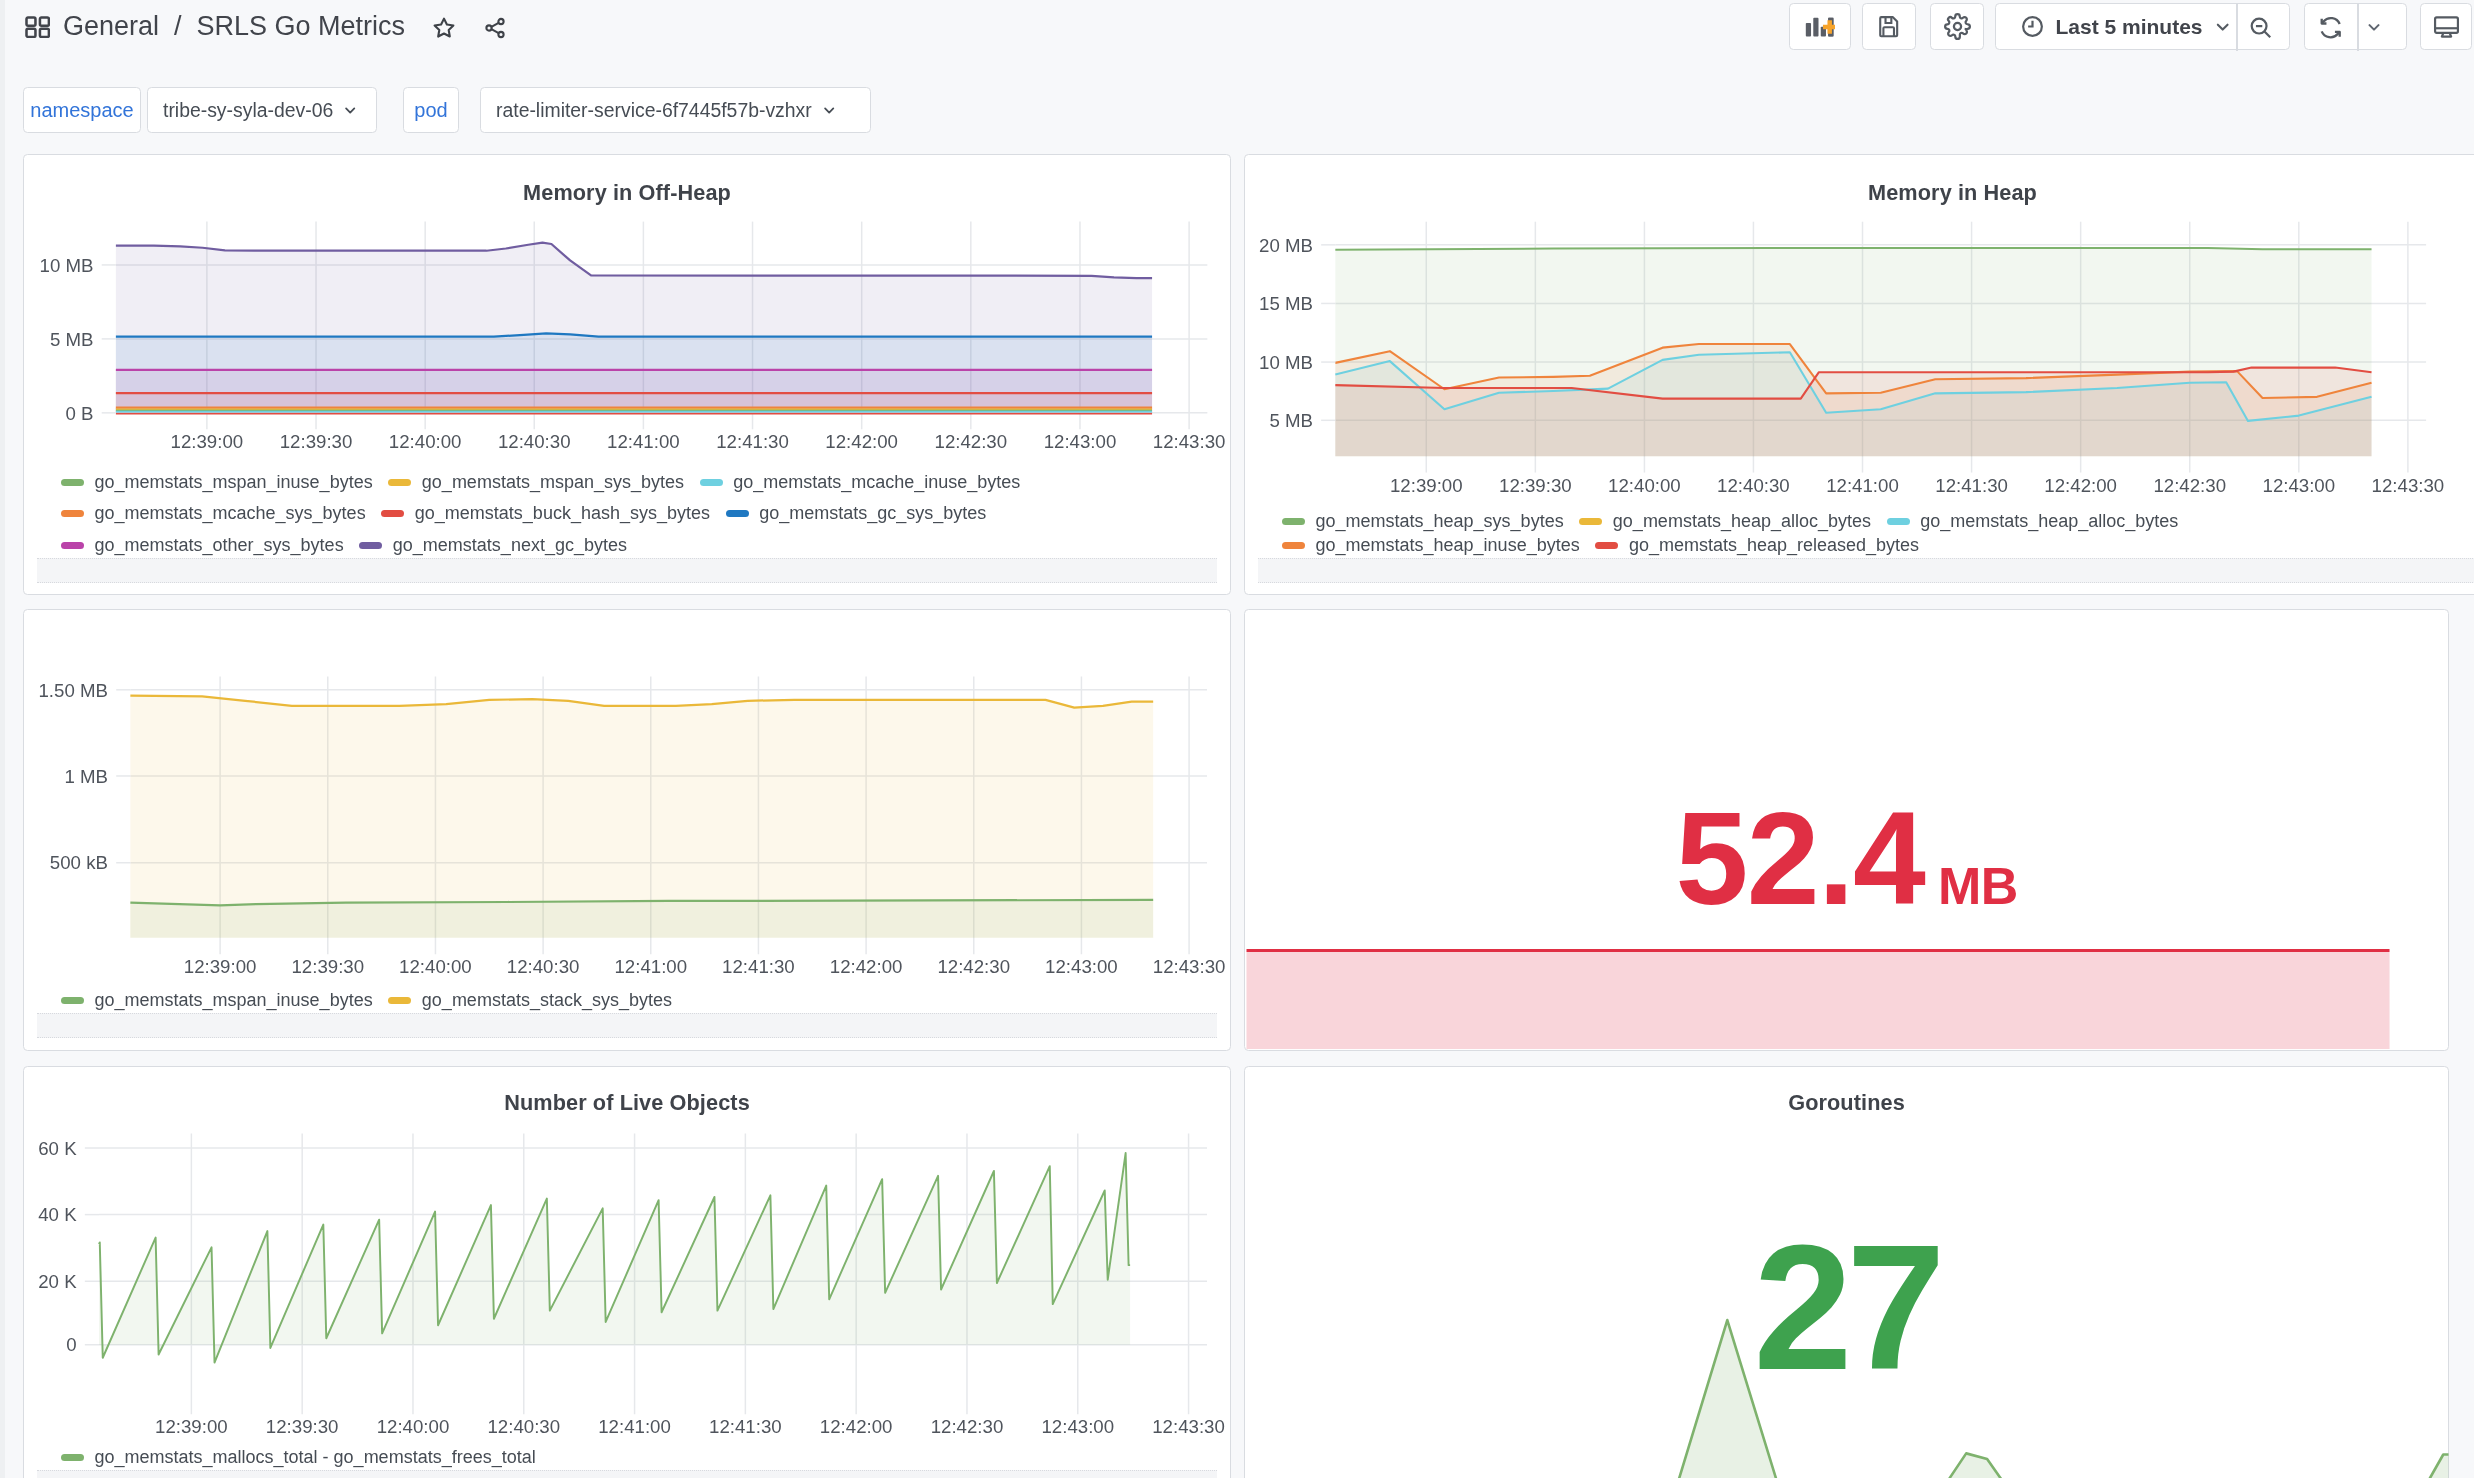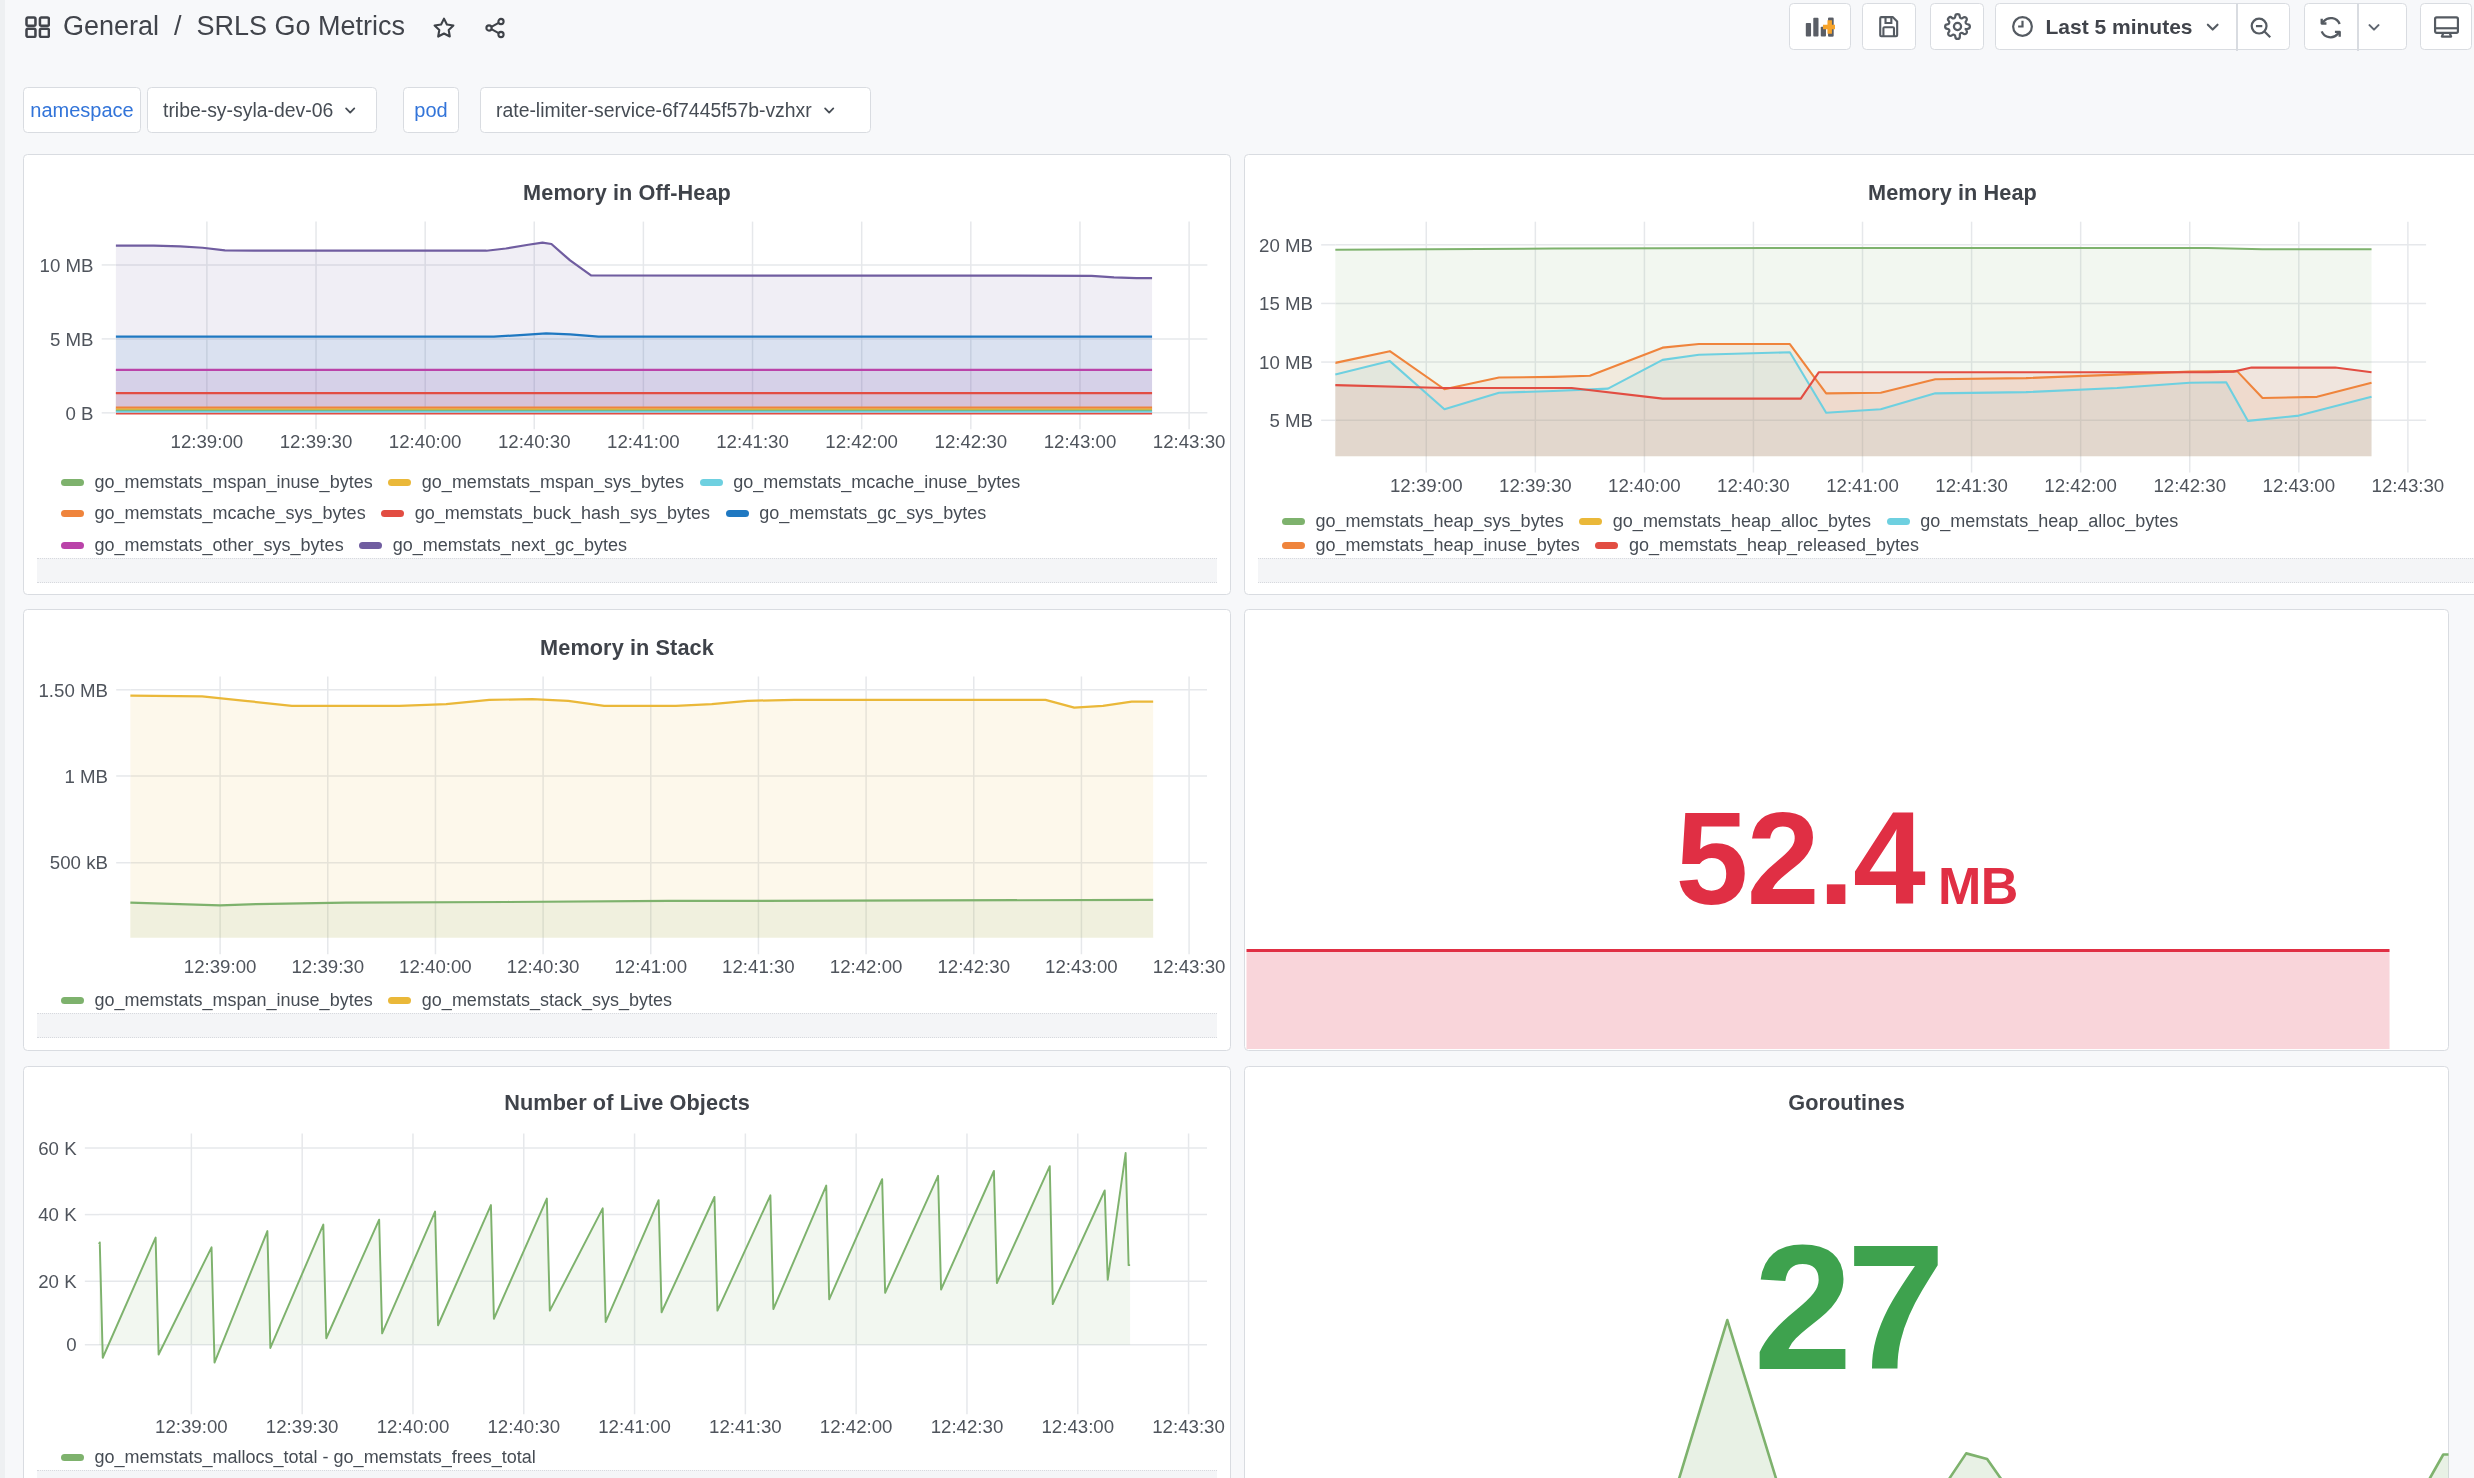--- a/index.html
+++ b/index.html
@@ -68,21 +68,21 @@
 <path d="M9 3v5.5h5.5V3"></path>
       <path d="M7 21v-7.5a1 1 0 0 1 1-1h8a1 1 0 0 1 1 1V21"></path>
 </svg>
   </div>
 <div class="btn" style="left:1930px;width:54px">
     <svg width="27" height="27" viewBox="0 0 24 24" fill="none" stroke="#555b62" stroke-width="2">
 <circle cx="12" cy="12" r="3.2"></circle>
 <path d="M19.4 13.5a1.65 1.65 0 0 0 .33 1.82l.06.06a2 2 0 1 1-2.83 2.83l-.06-.06a1.65 1.65 0 0 0-1.82-.33 1.65 1.65 0 0 0-1 1.51V21a2 2 0 1 1-4 0v-.09a1.65 1.65 0 0 0-1.08-1.51 1.65 1.65 0 0 0-1.82.33l-.06.06a2 2 0 1 1-2.83-2.83l.06-.06a1.65 1.65 0 0 0 .33-1.82 1.65 1.65 0 0 0-1.51-1H3a2 2 0 1 1 0-4h.09a1.65 1.65 0 0 0 1.51-1.08 1.65 1.65 0 0 0-.33-1.82l-.06-.06a2 2 0 1 1 2.83-2.83l.06.06a1.65 1.65 0 0 0 1.82.33h.08a1.65 1.65 0 0 0 1-1.51V3a2 2 0 1 1 4 0v.09a1.65 1.65 0 0 0 1 1.51 1.65 1.65 0 0 0 1.82-.33l.06-.06a2 2 0 1 1 2.83 2.83l-.06.06a1.65 1.65 0 0 0-.33 1.82v.08a1.65 1.65 0 0 0 1.51 1H21a2 2 0 1 1 0 4h-.09a1.65 1.65 0 0 0-1.51 1z"></path>
 </svg>
   </div>
-<div class="btn" style="left:1995px;width:295px;justify-content:flex-start;padding-left:14px">
+<div class="btn" style="left:1995px;width:295px;justify-content:flex-start;padding-left:24px">
   <svg width="25" height="25" viewBox="0 0 24 24" fill="none" stroke="#555b62" stroke-width="2.1">
 <circle cx="12" cy="12" r="9"></circle>
       <path d="M12 6.5V12H7.8"></path>
 </svg>
   <span style="font-size:21px;font-weight:600;color:#41444b;margin-left:10.5px">Last 5 minutes</span>
   <span style="margin-left:10.5px;display:flex">
       <svg width="19.4" height="19.4" viewBox="0 0 24 24" fill="none" stroke="#555b62" stroke-width="2.6">
 <path d="M6 9.5l6 6 6-6" stroke-linecap="round" stroke-linejoin="round"></path>
 </svg>
     </span>
@@ -244,21 +244,20 @@
       <span class="li"><span class="sw" style="background:#EAB839"></span>go_memstats_heap_alloc_bytes</span>
       <span class="li"><span class="sw" style="background:#6ED0E0"></span>go_memstats_heap_alloc_bytes</span>
     </div>
     <div class="lrow" style="left:37px;top:380px">
       <span class="li"><span class="sw" style="background:#EF843C"></span>go_memstats_heap_inuse_bytes</span>
       <span class="li"><span class="sw" style="background:#E24D42"></span>go_memstats_heap_released_bytes</span>
     </div>
     <div class="lstrip" style="left:12.7px;right:12.7px;top:403px"></div>
   </div>
 <div class="panel" style="left:23px;top:609px;width:1208px;height:442px">
-    <div class="ptitle" style="top:6.7px">Memory in Stack</div>
     <svg class="plot" width="1208" height="442" viewBox="0 0 1617 592" style="position:absolute;left:0;top:0">
       <line x1="142" y1="338.5" x2="1584" y2="338.5" stroke="#e6e8eb" stroke-width="2"></line>
       <line x1="142" y1="222.3" x2="1584" y2="222.3" stroke="#e6e8eb" stroke-width="2"></line>
       <line x1="142" y1="106.9" x2="1584" y2="106.9" stroke="#e6e8eb" stroke-width="2"></line>
       <line x1="262.2" y1="89" x2="262.2" y2="461" stroke="#e6e8eb" stroke-width="2"></line>
       <line x1="406.4" y1="89" x2="406.4" y2="461" stroke="#e6e8eb" stroke-width="2"></line>
       <line x1="550.6" y1="89" x2="550.6" y2="461" stroke="#e6e8eb" stroke-width="2"></line>
       <line x1="694.8" y1="89" x2="694.8" y2="461" stroke="#e6e8eb" stroke-width="2"></line>
       <line x1="839.0" y1="89" x2="839.0" y2="461" stroke="#e6e8eb" stroke-width="2"></line>
       <line x1="983.2" y1="89" x2="983.2" y2="461" stroke="#e6e8eb" stroke-width="2"></line>

